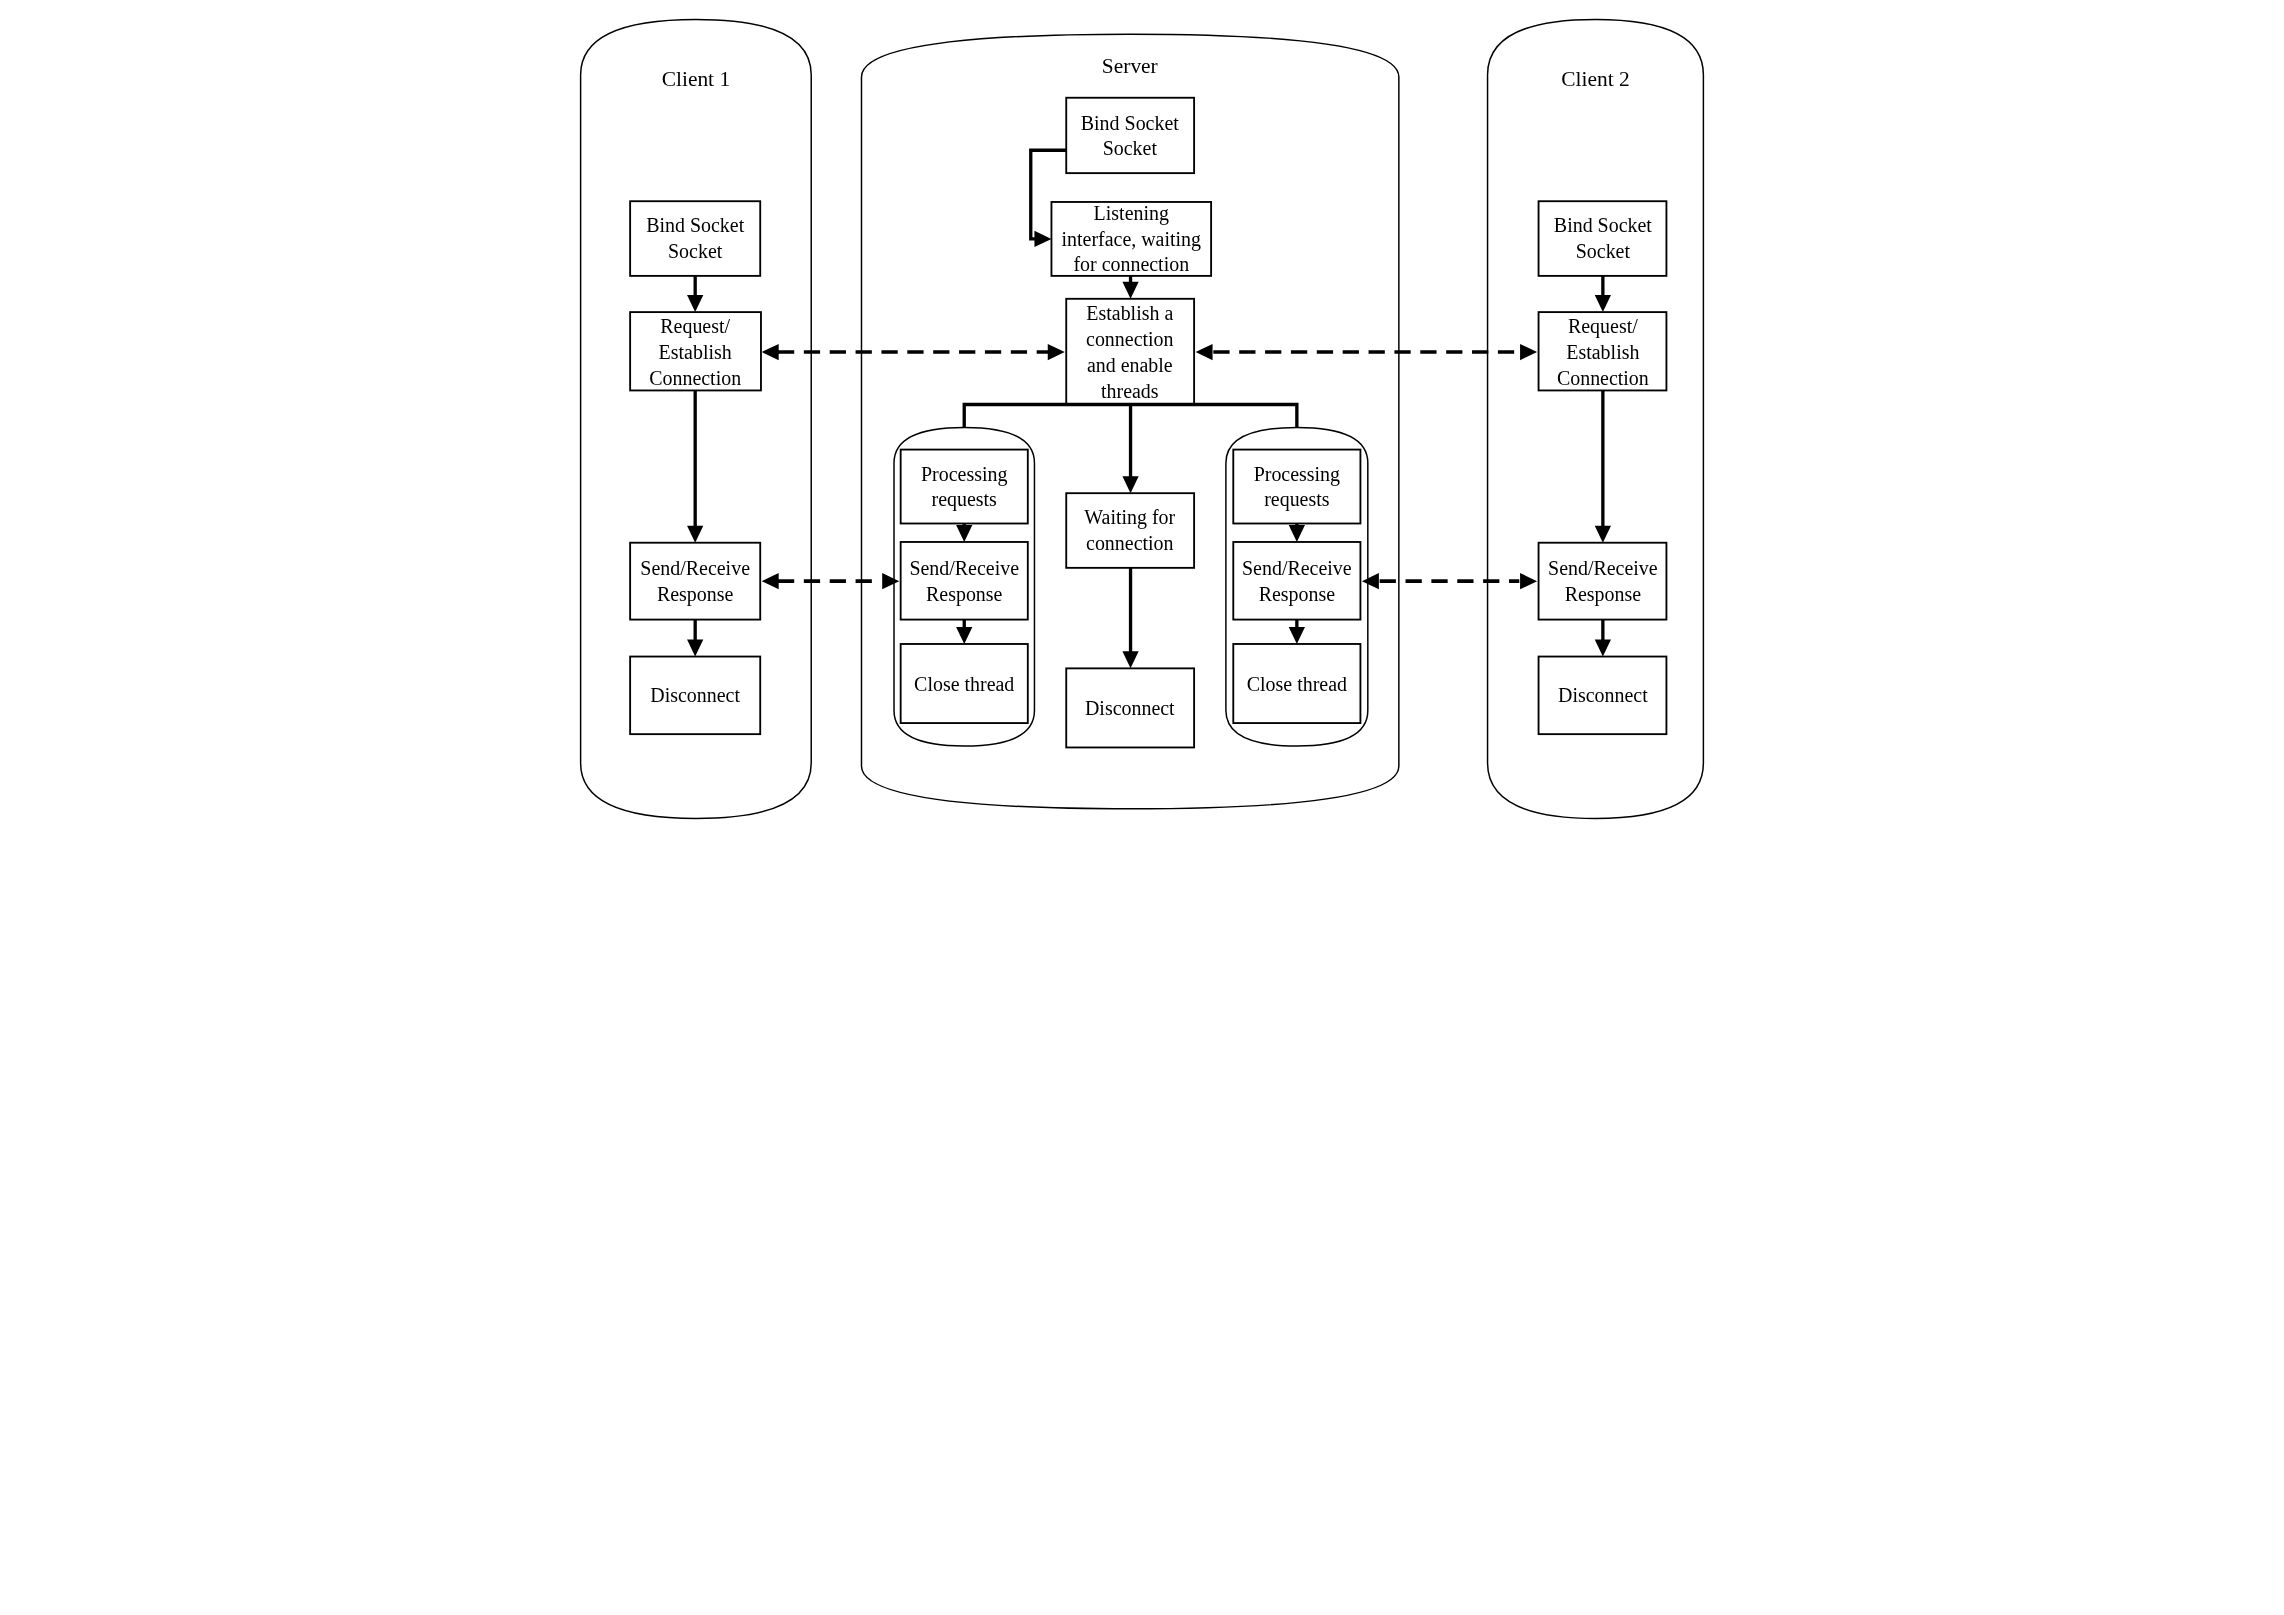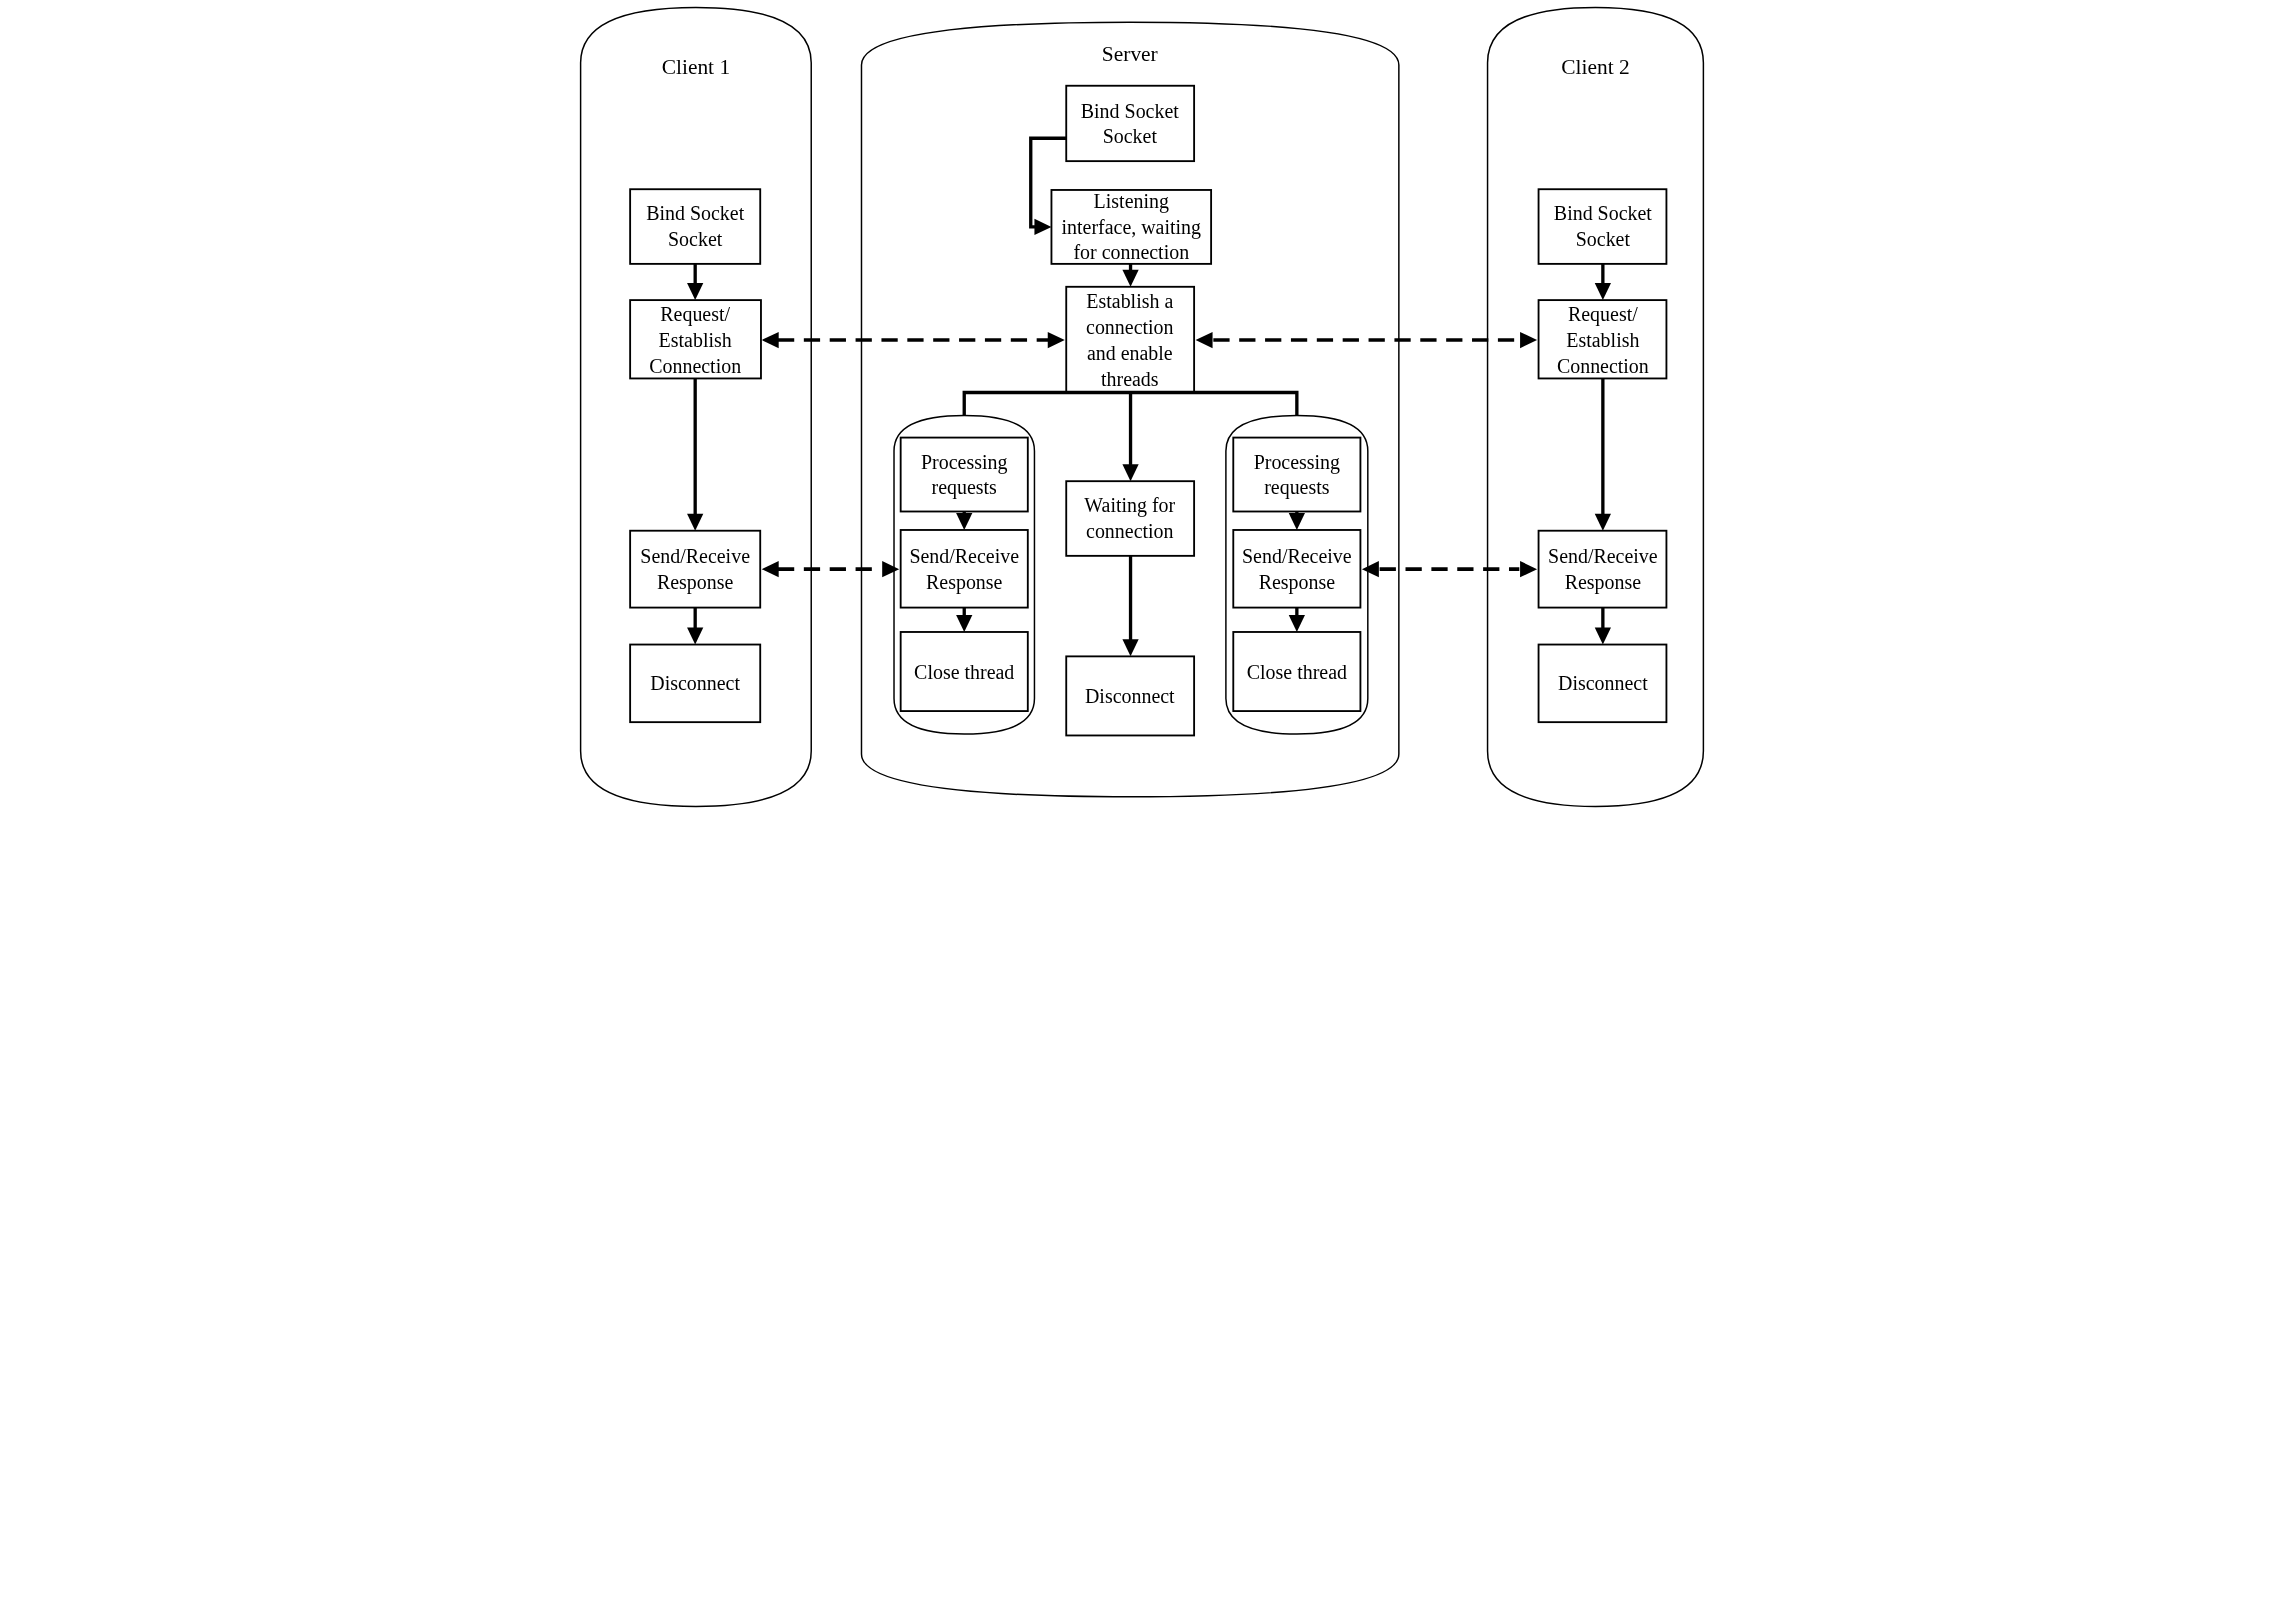--- a/index.html
+++ b/index.html
@@ -1,16 +1,16 @@
 <!DOCTYPE html>
 <html style="--ink: #000000; --bg: #ffffff; --boxfill: #ffffff;font-size:12.4px"><head>
 <meta charset="utf-8">
 <style>
   html,body{margin:0;padding:0;background:var(--bg,#ffffff);}
-  .stage{width:1142px;max-width:100%;margin:0 auto;text-decoration:underline;}
+  .stage{width:1142px;max-width:100%;margin:12px auto;text-decoration:underline;}
   svg{display:block;width:100%;height:auto;background:var(--bg,#ffffff);}
   .t{font-family:"Liberation Serif","DejaVu Serif",serif;font-size:27px;fill:var(--ink,#000);}
   .title{font-size:29px;}
   .box{fill:var(--boxfill,#ffffff);stroke:var(--ink,#000);stroke-width:2.5;}
   .cont{fill:none;stroke:var(--ink,#000);stroke-width:2;}
   .arrow{stroke:var(--ink,#000);stroke-width:4.5;fill:none;}
   .dash{stroke:var(--ink,#000);stroke-width:5;stroke-dasharray:22 13;fill:none;}
   .head{fill:var(--ink,#000);stroke:none;}
 </style>
 </head>

